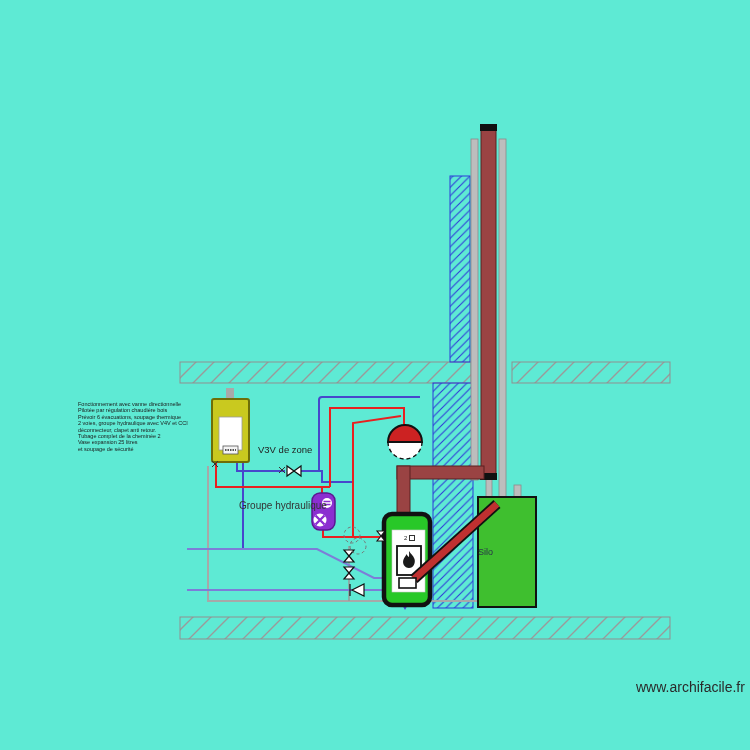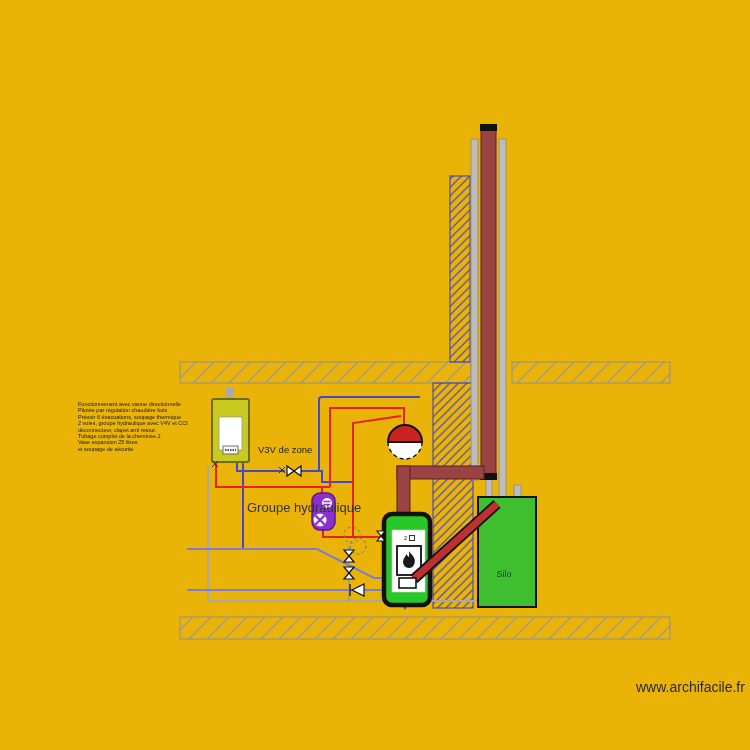--- a/index.html
+++ b/index.html
@@ -1,23 +1,23 @@
 <!DOCTYPE html>
 <html><head>
 <meta charset="utf-8">
 <style>
   html,body{margin:0;padding:0;background:#fff;}
-  #canvas{position:relative;width:750px;height:750px;background:#eab308;overflow:hidden;
+  #canvas{position:relative;width:750px;height:750px;background:#5eead4;overflow:hidden;
           font-family:"Liberation Sans", sans-serif;}
   svg{position:absolute;left:0;top:0;}
   .overlay{position:absolute;color:#111;}
   .ann{left:78px;top:401px;font-size:5.5px;line-height:6.4px;color:#1a1a1a;letter-spacing:0;}
   .lbl-v3v{left:258px;top:444px;font-size:9.5px;color:#222;}
-  .lbl-gh{left:247px;top:500px;font-size:13px;color:#333;}
-  .lbl-silo{left:478px;top:569px;width:52px;text-align:center;font-size:9px;color:#28324a;}
+  .lbl-gh{left:239px;top:500px;font-size:10px;color:#333;}
+  .lbl-silo{left:478px;top:547px;width:52px;font-size:9px;color:#28324a;}
   .watermark{left:636px;top:679px;font-size:14px;color:#2a2a2a;}
   .badge{left:404px;top:535px;font-size:6px;color:#222;display:flex;align-items:center;gap:2px;}
   .badge-box{display:inline-block;width:4px;height:4px;border:1px solid #333;}
 </style>
 </head>
 <body>
 
 <div id="canvas">
 
 <svg width="750" height="750" viewBox="0 0 750 750">

